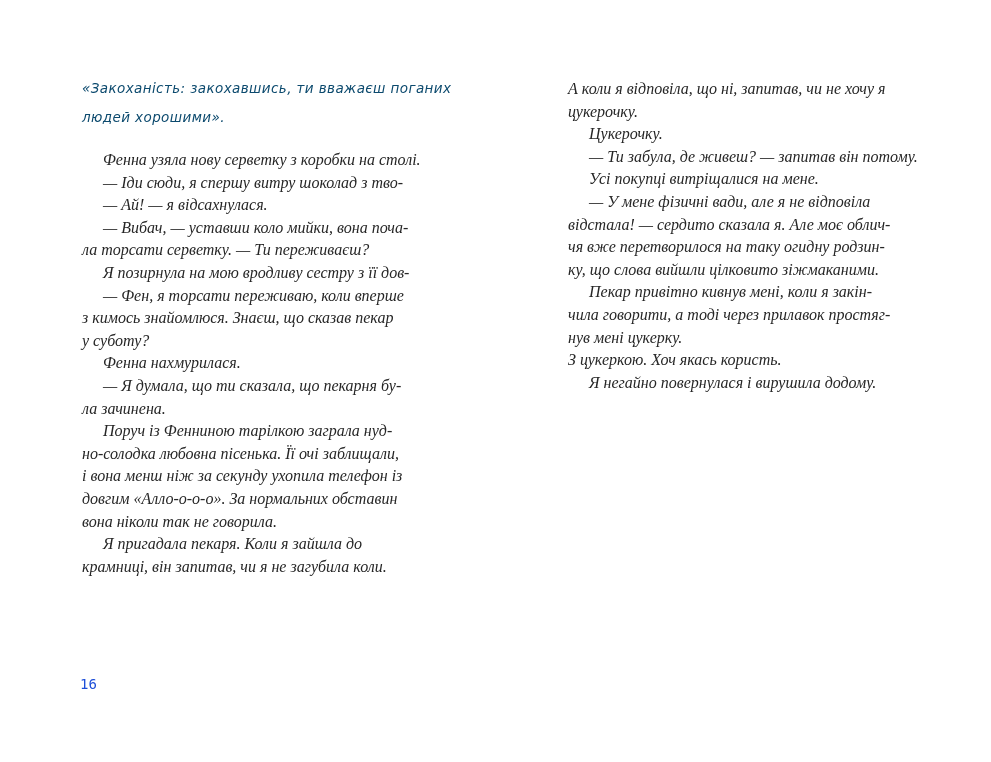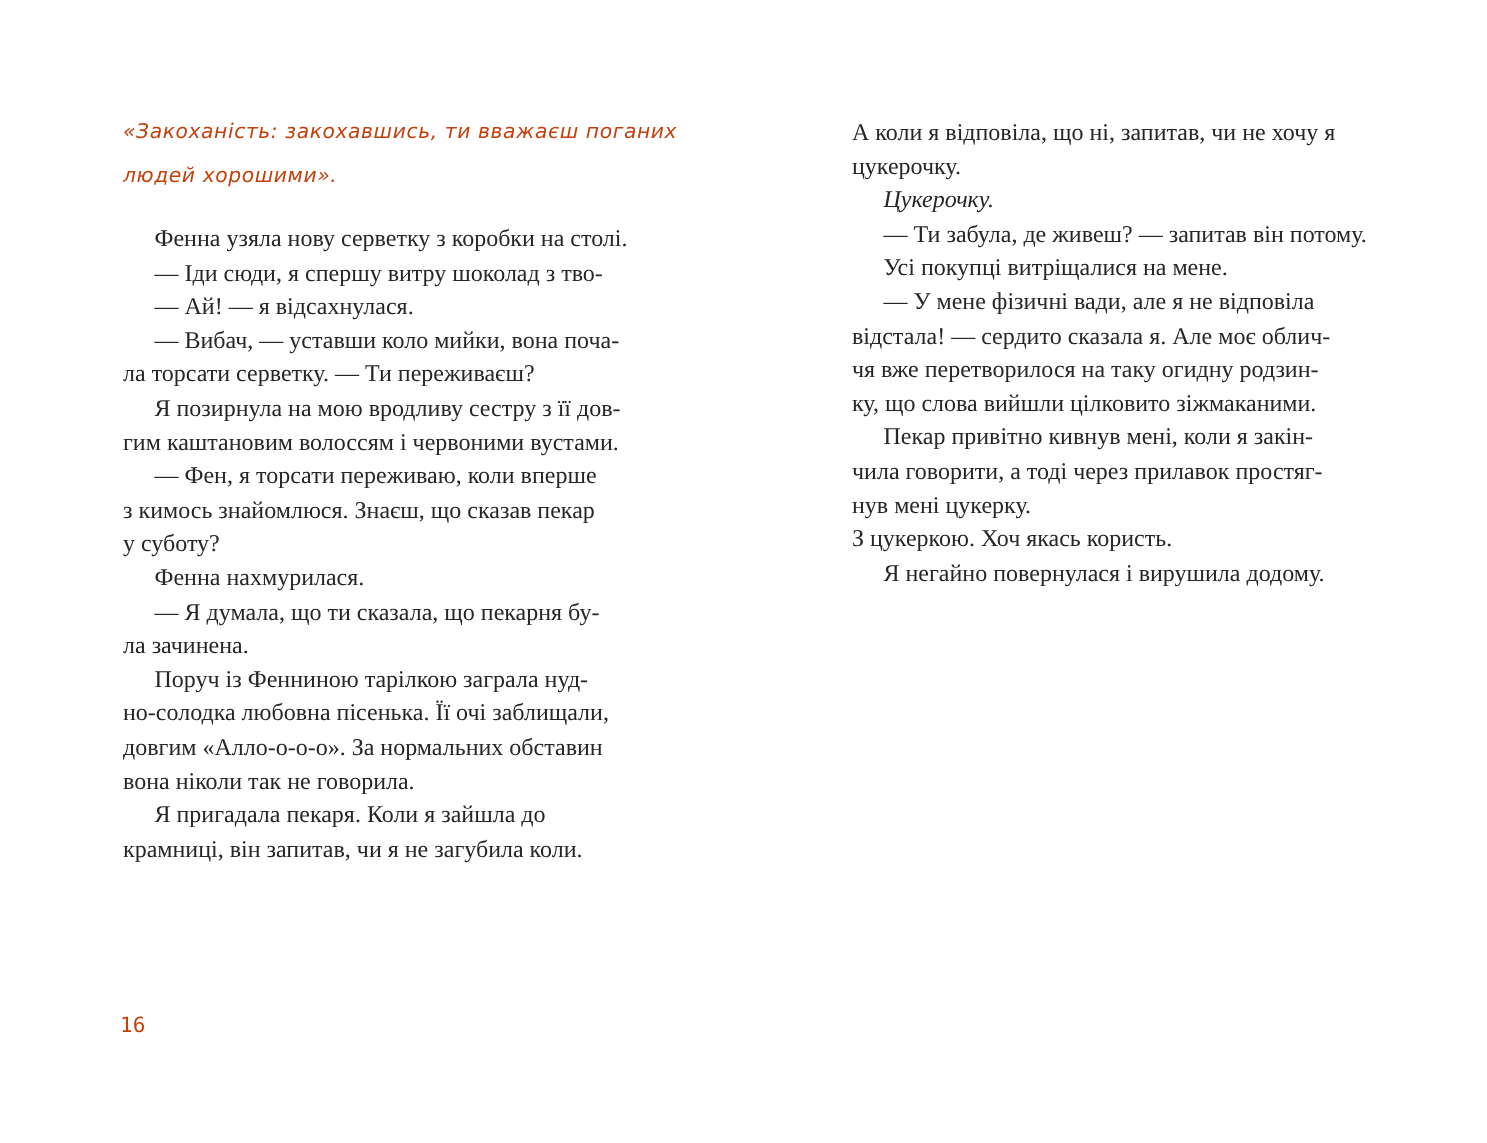--- a/index.html
+++ b/index.html
@@ -26,68 +26,69 @@
   .epigraph {
     margin-bottom: 17px;
   }
   .epigraph .line {
     font-family: "DejaVu Sans", sans-serif;
     font-style: italic;
     font-size: 13.5px;
     line-height: 29px;
     height: 29px;
     letter-spacing: 0.4px;
-    color: #c2410c;
+    color: #0c4a6e;
     white-space: nowrap;
   }
 
   .body-text .line {
     font-size: 16px;
     line-height: 22.6px;
     height: 22.6px;
     white-space: nowrap;
+    font-style: italic;
   }
   .line.indent { padding-left: 21px; }
   .line.italic { font-style: italic; }
 
   .pagenum {
     position: absolute;
     left: 80px;
     top: 676px;
     font-family: "DejaVu Sans Mono", monospace;
     font-size: 14px;
-    color: #c2410c;
+    color: #1d4ed8;
   }
 </style>
 </head>
 <body>
 
 <div class="book-spread">
 
   <div class="page-col page-col-left">
     <div class="epigraph">
         <div class="line">«Закоханість: закохавшись, ти вважаєш поганих</div>
         <div class="line">людей хорошими».</div>
       </div>
     <div class="body-text">
         <div class="line indent">Фенна узяла нову серветку з коробки на столі.</div>
         <div class="line indent">— Іди сюди, я спершу витру шоколад з тво-</div>
         <div class="line indent">— Ай! — я відсахнулася.</div>
         <div class="line indent">— Вибач, — уставши коло мийки, вона поча-</div>
         <div class="line">ла торсати серветку. — Ти переживаєш?</div>
         <div class="line indent">Я позирнула на мою вродливу сестру з її дов-</div>
-        <div class="line">гим каштановим волоссям і червоними вустами.</div>
         <div class="line indent">— Фен, я торсати переживаю, коли вперше</div>
         <div class="line">з кимось знайомлюся. Знаєш, що сказав пекар</div>
         <div class="line">у суботу?</div>
         <div class="line indent">Фенна нахмурилася.</div>
         <div class="line indent">— Я думала, що ти сказала, що пекарня бу-</div>
         <div class="line">ла зачинена.</div>
         <div class="line indent">Поруч із Фенниною тарілкою заграла нуд-</div>
         <div class="line">но-солодка любовна пісенька. Її очі заблищали,</div>
+        <div class="line">і вона менш ніж за секунду ухопила телефон із</div>
         <div class="line">довгим «Алло-о-о-о». За нормальних обставин</div>
         <div class="line">вона ніколи так не говорила.</div>
         <div class="line indent">Я пригадала пекаря. Коли я зайшла до</div>
         <div class="line">крамниці, він запитав, чи я не загубила коли.</div>
       </div>
   </div>
 
   <div class="page-col page-col-right">
     <div class="body-text">
         <div class="line">А коли я відповіла, що ні, запитав, чи не хочу я</div>

